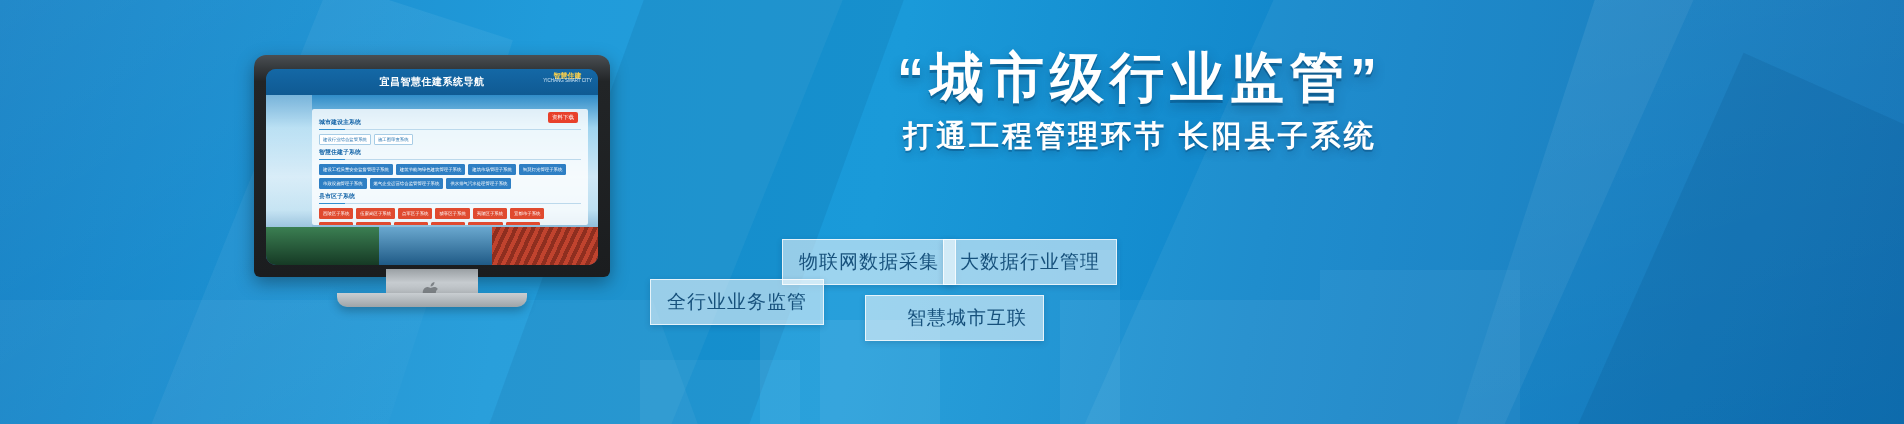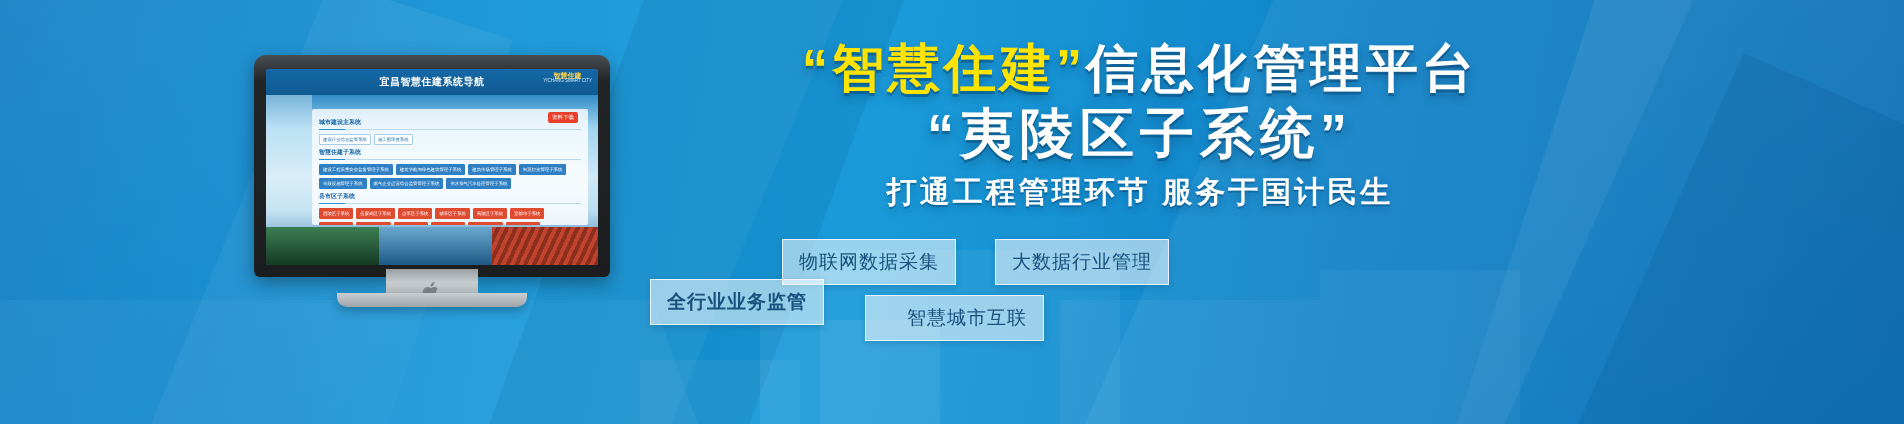--- a/index.html
+++ b/index.html
@@ -30,21 +30,21 @@
   .mon-bezel{
     position:absolute;left:0;top:0;width:356px;height:222px;
     background:linear-gradient(180deg,#4a4f53 0%,#35393c 6%,#222527 12%,#1b1d1f 100%);
     border-radius:12px 12px 6px 6px;
     box-shadow:0 6px 18px rgba(0,0,0,.35);
     padding:14px 12px 12px 12px;box-sizing:border-box;
   }
   .mon-screen{
     position:relative;width:100%;height:100%;overflow:hidden;
     background:linear-gradient(180deg,#0d5f9c 0%,#1b7ec0 10%,#9fd4ef 30%,#cfe8f6 55%,#bcdff1 72%,#2b6fa8 100%);
-    border-radius:2px;
+    border-radius:10px;
   }
   .mon-neck{
     position:absolute;left:50%;top:214px;transform:translateX(-50%);
     width:92px;height:30px;
     background:linear-gradient(180deg,#9aa0a4,#c6cbcf 45%,#aeb3b7);
   }
   .mon-base{
     position:absolute;left:50%;top:238px;transform:translateX(-50%);
     width:190px;height:14px;border-radius:0 0 10px 10px;
     background:linear-gradient(180deg,#c9ced2,#9ea4a8);
@@ -112,22 +112,22 @@
 
   
   .tag{
     position:absolute;color:#17517c;font-size:19px;letter-spacing:1px;
     background:rgba(255,255,255,.55);
     border:1px solid rgba(255,255,255,.75);
     padding:9px 16px;white-space:nowrap;
     box-shadow:0 2px 6px rgba(0,40,75,.18);
   }
   .tag-a{left:782px;top:239px;text-align:right;}
-  .tag-b{left:995px;top:239px;}
-  .tag-c{left:650px;top:279px;font-weight:bold;}
+  .tag-b{left:943px;top:239px;}
+  .tag-c{left:650px;top:279px;}
   .tag-d{left:865px;top:295px;padding-left:41px;}
 </style>
 </head>
 <body>
 
 <div id="banner">
 
   <div class="facet f1"></div>
   <div class="facet f2"></div>
   <div class="facet f3"></div>
@@ -205,25 +205,22 @@
     <div class="mon-neck"></div>
     <div class="apple-logo">
       <svg viewBox="0 0 24 26" width="20" height="22" aria-hidden="true">
         <path fill="#7d8286" d="M16.6 13.8c0-3 2.4-4.4 2.5-4.5-1.4-2-3.5-2.3-4.3-2.3-1.8-.2-3.5 1.1-4.4 1.1-.9 0-2.3-1.1-3.8-1-2 .03-3.8 1.1-4.8 2.9-2 3.5-.5 8.7 1.5 11.6 1 1.4 2.1 3 3.6 2.9 1.4-.06 2-.9 3.7-.9s2.2.9 3.8.9c1.6 0 2.6-1.4 3.5-2.8 1.1-1.6 1.6-3.2 1.6-3.3-.04-.02-3-1.2-3-4.6zM13.8 4.6c.8-1 1.3-2.3 1.2-3.6-1.2.05-2.6.8-3.4 1.8-.7.9-1.4 2.2-1.2 3.5 1.3.1 2.6-.7 3.4-1.7z"></path>
       </svg>
     </div>
     <div class="mon-base"></div>
   </div>
 
   <div id="headline">
-    <div class="line1">
-      <span class="yellow">“</span><span class="yellow">智慧住建</span><span class="yellow">”</span><span class="white">信息化管理平台</span>
-    </div>
-    <div class="line2">“夷陵区子系统”</div>
-    <div class="line3">打通工程管理环节  服务于国计民生</div>
+    <div class="line2">“城市级行业监管”</div>
+    <div class="line3">打通工程管理环节  长阳县子系统</div>
   </div>
 
   <div class="tag tag-a">物联网数据采集</div>
   <div class="tag tag-b">大数据行业管理</div>
   <div class="tag tag-c">全行业业务监管</div>
   <div class="tag tag-d">智慧城市互联</div>
 
 </div>
 
 </body></html>

